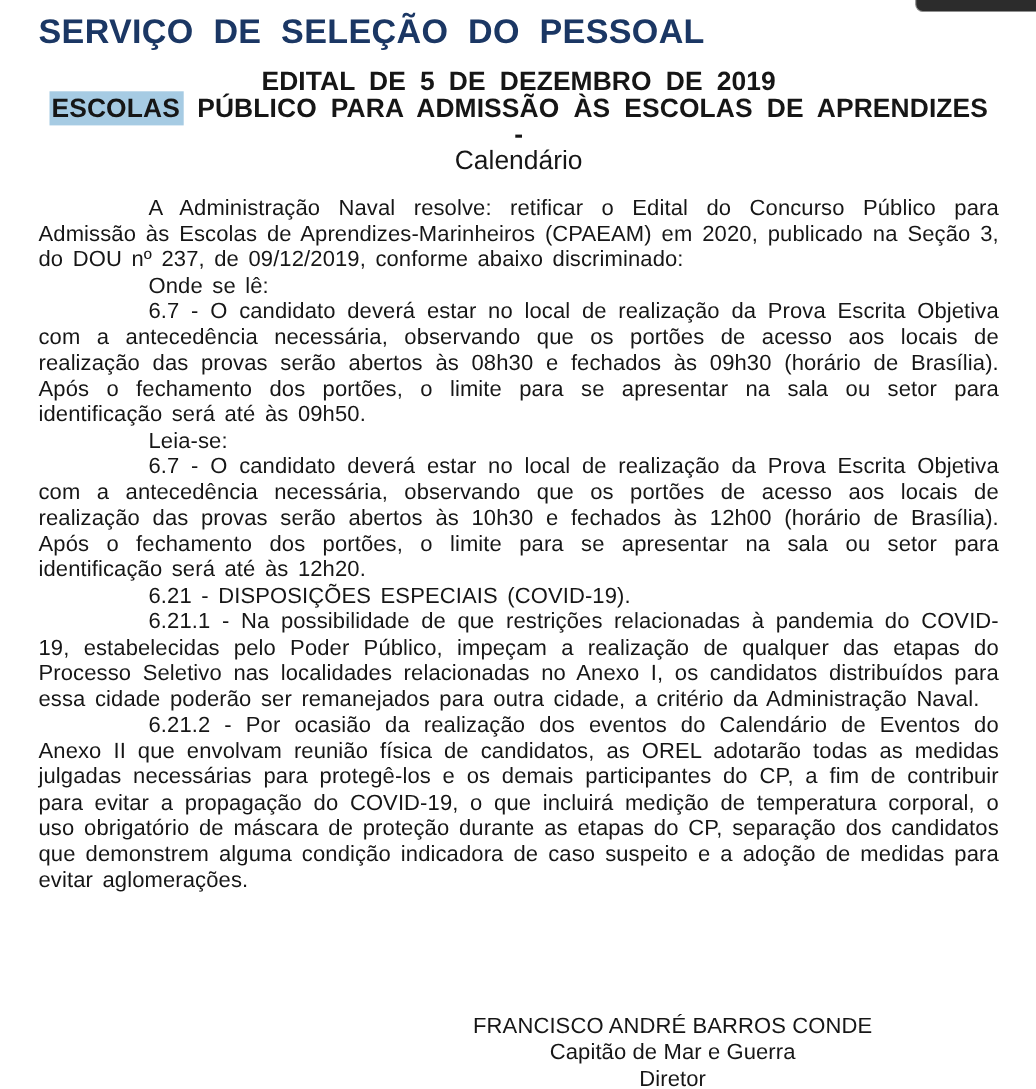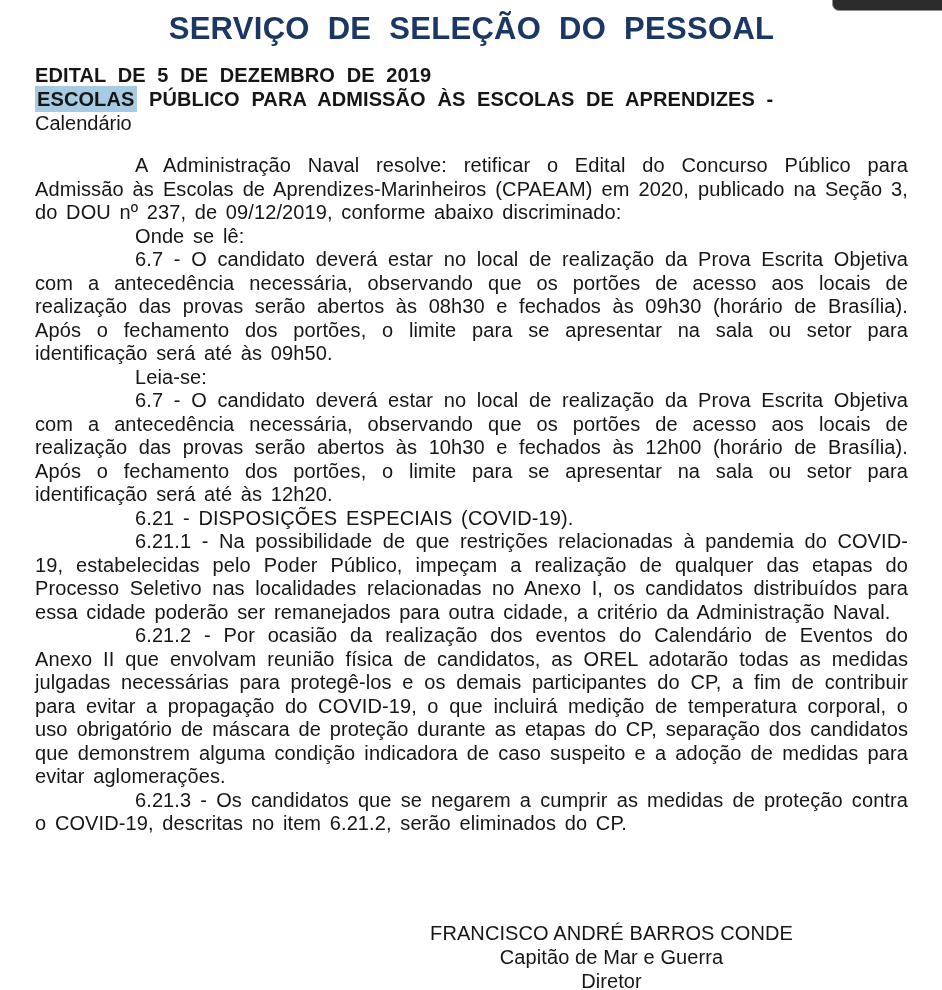--- a/index.html
+++ b/index.html
@@ -19,31 +19,32 @@
     right: -10px;
     width: 118px;
     height: 22px;
     background: var(--tooltip_bg, #2c2c2c);
     border: 1px solid #8f8f8f;
     border-radius: 7px;
   }
   .doc { padding: 8px 34px 0 35px; }
   h1.title {
     margin: 3px 0 0 0;
-    text-align: center;
+    text-align: left;
     color: var(--title_text, #1b3764);
     font-size: 31px;
     line-height: 35px;
     font-weight: 600;
     letter-spacing: 0.3px;
     word-spacing: 9px;
   }
   .heading {
     margin-top: 17px;
-    font-size: 20px;
+    text-align: center;
+    font-size: 24px;
     line-height: 24px;
   }
   .h-bold { font-weight: 700; word-spacing: 6px; letter-spacing: 0.1px; }
   .h-reg  { font-weight: 400; }
   .hl {
     background: var(--highlight, #a6cbe3);
     padding: 2px 3px 2px 2px;
   }
   .bodytext {
     margin-top: 19px;
@@ -85,21 +86,20 @@
 
     <div class="bodytext">
       <p>A Administração Naval resolve: retificar o Edital do Concurso Público para Admissão às Escolas de Aprendizes-Marinheiros (CPAEAM) em 2020, publicado na Seção 3, do DOU nº 237, de 09/12/2019, conforme abaixo discriminado:</p>
       <p>Onde se lê:</p>
       <p>6.7 - O candidato deverá estar no local de realização da Prova Escrita Objetiva com a antecedência necessária, observando que os portões de acesso aos locais de realização das provas serão abertos às 08h30 e fechados às 09h30 (horário de Brasília). Após o fechamento dos portões, o limite para se apresentar na sala ou setor para identificação será até às 09h50.</p>
       <p>Leia-se:</p>
       <p>6.7 - O candidato deverá estar no local de realização da Prova Escrita Objetiva com a antecedência necessária, observando que os portões de acesso aos locais de realização das provas serão abertos às 10h30 e fechados às 12h00 (horário de Brasília). Após o fechamento dos portões, o limite para se apresentar na sala ou setor para identificação será até às 12h20.</p>
       <p>6.21 - DISPOSIÇÕES ESPECIAIS (COVID-19).</p>
       <p>6.21.1 - Na possibilidade de que restrições relacionadas à pandemia do COVID-19, estabelecidas pelo Poder Público, impeçam a realização de qualquer das etapas do Processo Seletivo nas localidades relacionadas no Anexo I, os candidatos distribuídos para essa cidade poderão ser remanejados para outra cidade, a critério da Administração Naval.</p>
       <p>6.21.2 - Por ocasião da realização dos eventos do Calendário de Eventos do Anexo II que envolvam reunião física de candidatos, as OREL adotarão todas as medidas julgadas necessárias para protegê-los e os demais participantes do CP, a fim de contribuir para evitar a propagação do COVID-19, o que incluirá medição de temperatura corporal, o uso obrigatório de máscara de proteção durante as etapas do CP, separação dos candidatos que demonstrem alguma condição indicadora de caso suspeito e a adoção de medidas para evitar aglomerações.</p>
-      <p>6.21.3 - Os candidatos que se negarem a cumprir as medidas de proteção contra o COVID-19, descritas no item 6.21.2, serão eliminados do CP.</p>
     </div>
 
     <div class="signature">
       <div>FRANCISCO ANDRÉ BARROS CONDE</div>
       <div>Capitão de Mar e Guerra</div>
       <div>Diretor</div>
     </div>
 
   </main>
 </div>

